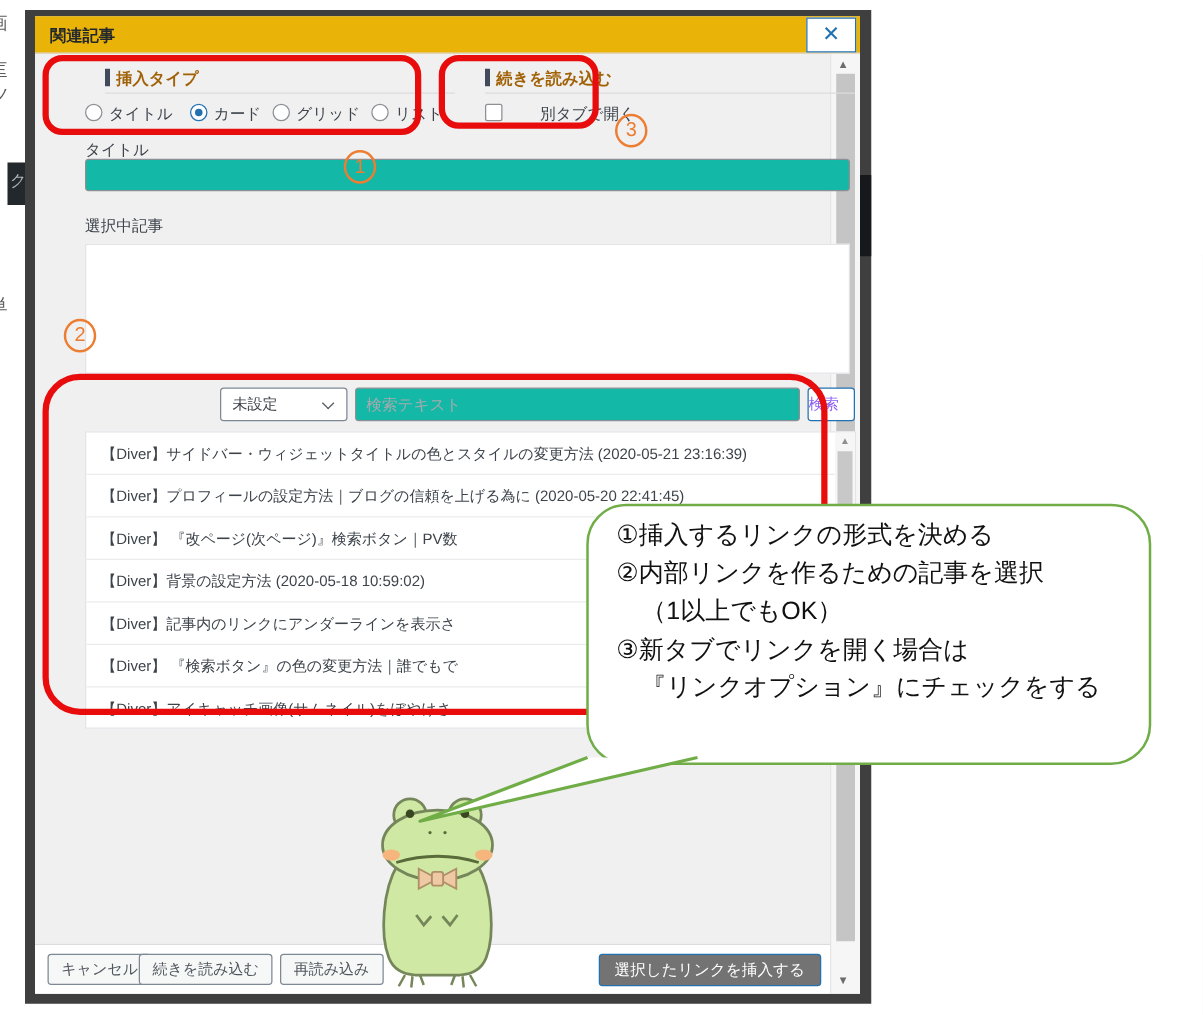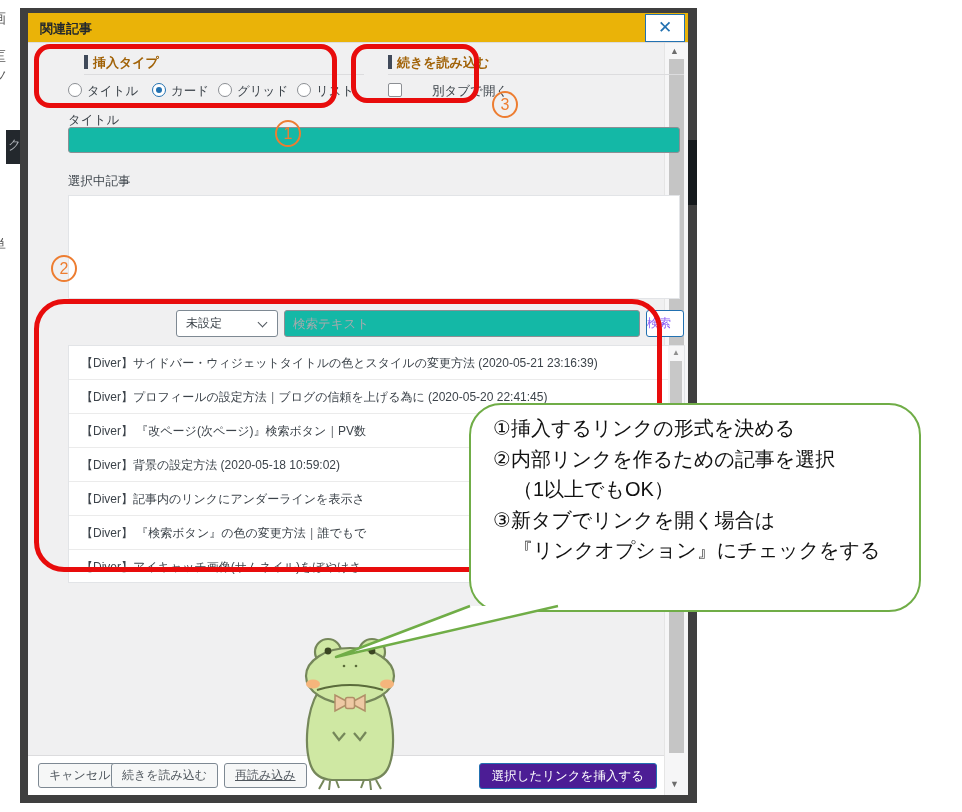--- a/index.html
+++ b/index.html
@@ -63,21 +63,21 @@
   .article-row { position:relative; height:34px; line-height:34px; border-bottom:1px solid #ebebeb;
     font-size:12px; color:#3c434a; padding-left:12px; white-space:nowrap; overflow:hidden; }
   #list-scrollbar { position:absolute; right:0; top:0; width:16px; height:236px; background:#f6f6f7; }
   #list-sb-up { position:absolute; left:4px; top:2px; font-size:8px; color:#8f8f8f; }
   #list-sb-thumb { position:absolute; left:2px; top:15px; width:12px; height:100px; background:#c8c8c8; }
 
   
   #footer { left:0; top:742px; width:636px; height:40px; background:#fff; border-top:1px solid #dcdcde; }
   .btn-secondary { position:absolute; top:7px; height:25px; background:#f6f7f7; border:1px solid #7e8993;
     border-radius:3px; color:#50575e; font-size:12px; padding:0 10px; line-height:23px; cursor:pointer; }
-  #btn-insert { position:absolute; top:7px; right:7px; height:26px; background:#4c1d95; border:1px solid #2271b1;
+  #btn-insert { position:absolute; top:7px; right:7px; height:26px; background:#737373; border:1px solid #2271b1;
     border-radius:3px; color:#fff; font-size:12.5px; padding:0 12px; line-height:24px; cursor:pointer; }
 
   
   .red-rect { position:absolute; border:5px solid #e80c0c; border-radius:16px; z-index:20; }
   #red-rect-1 { left:34px; top:44px; width:303px; height:64px; }
   #red-rect-2 { left:351px; top:44px; width:128px; height:59px; }
   #red-rect-3 { left:34px; top:299px; width:628px; height:273px; border-radius:30px; }
 
   .num-circle { position:absolute; width:26px; height:27px; border:2px solid #ed7d31; border-radius:50%;
     color:#ed7d31; font-size:16px; text-align:center; line-height:24px; z-index:21; background:transparent; }
@@ -167,21 +167,21 @@
     <div class="article-row">【Diver】アイキャッチ画像(サムネイル)をぼやけさ</div>
     <div id="list-scrollbar">
       <span id="list-sb-up">▲</span>
       <div id="list-sb-thumb"></div>
     </div>
   </div>
 
   <div class="abs" id="footer">
     <button class="btn-secondary" style="left:10px;">キャンセル</button>
     <button class="btn-secondary" style="left:83px;">続きを読み込む</button>
-    <button class="btn-secondary" style="left:196px;text-decoration:underline;">再読み込み</button>
+    <button class="btn-secondary" style="left:196px;">再読み込み</button>
     <button id="btn-insert">選択したリンクを挿入する</button>
   </div>
 </div>
 
 <div class="red-rect" id="red-rect-1"></div>
 <div class="red-rect" id="red-rect-2"></div>
 <div class="red-rect" id="red-rect-3"></div>
 
 <div class="num-circle" id="num-1">1</div>
 <div class="num-circle" id="num-2">2</div>

